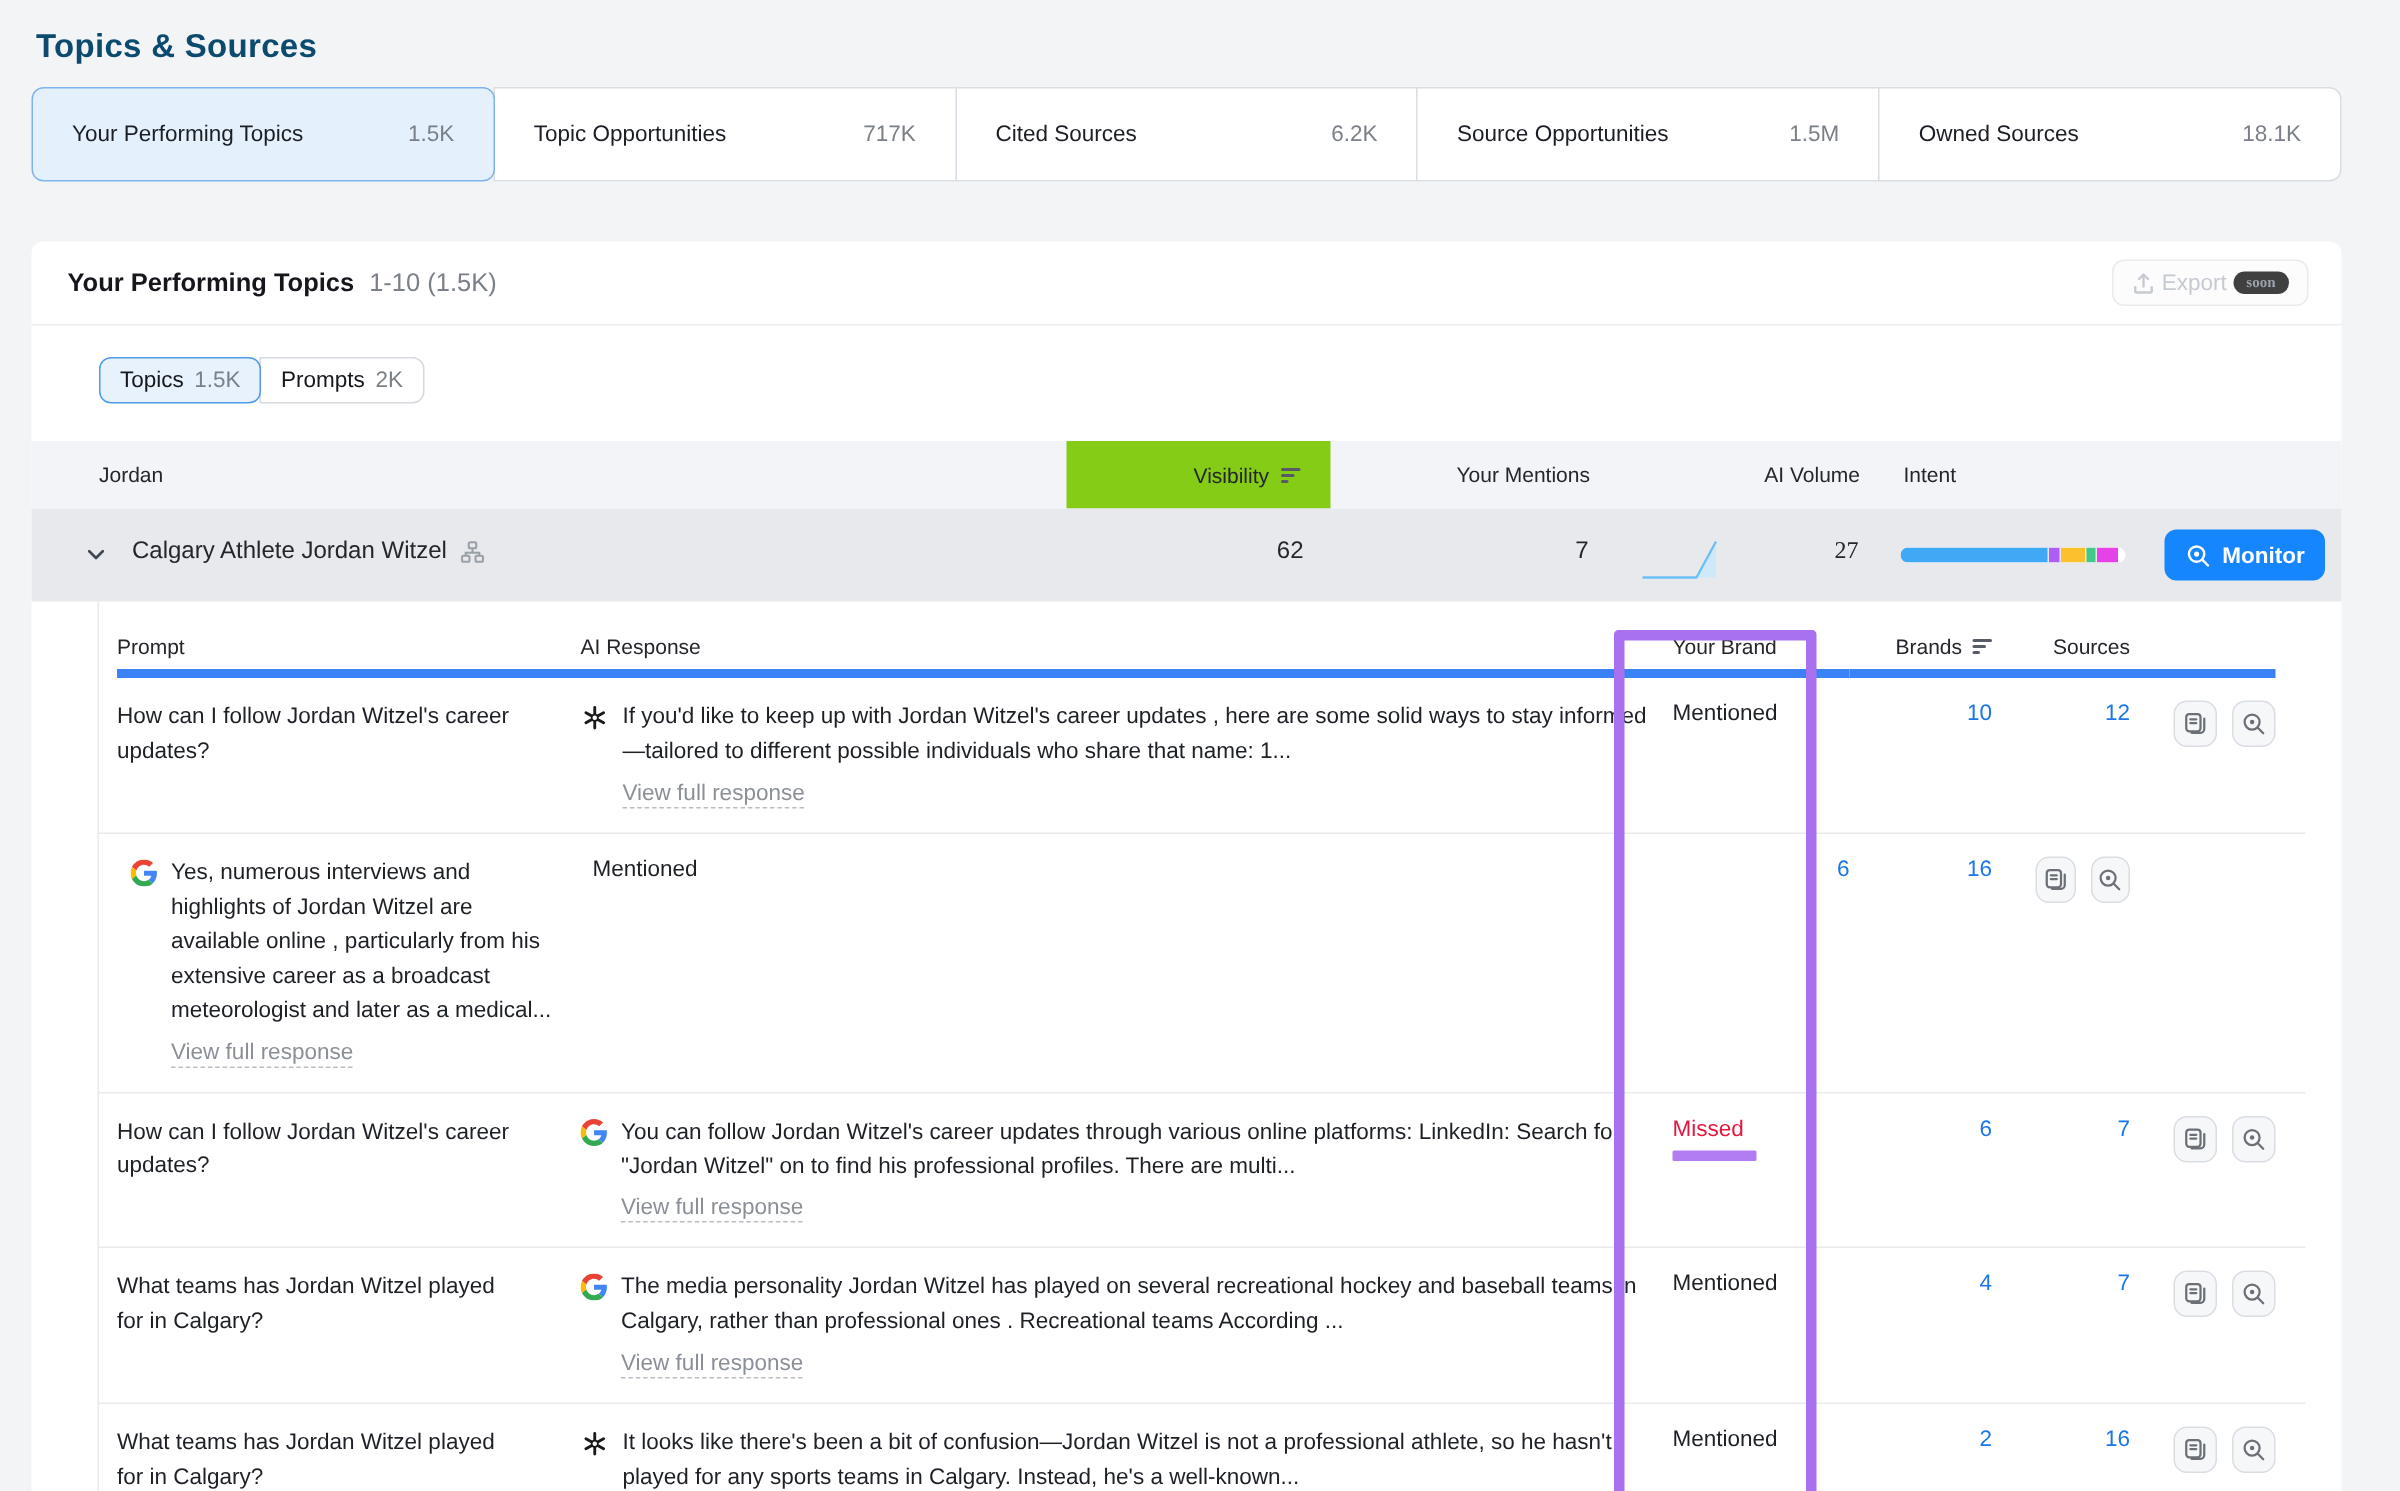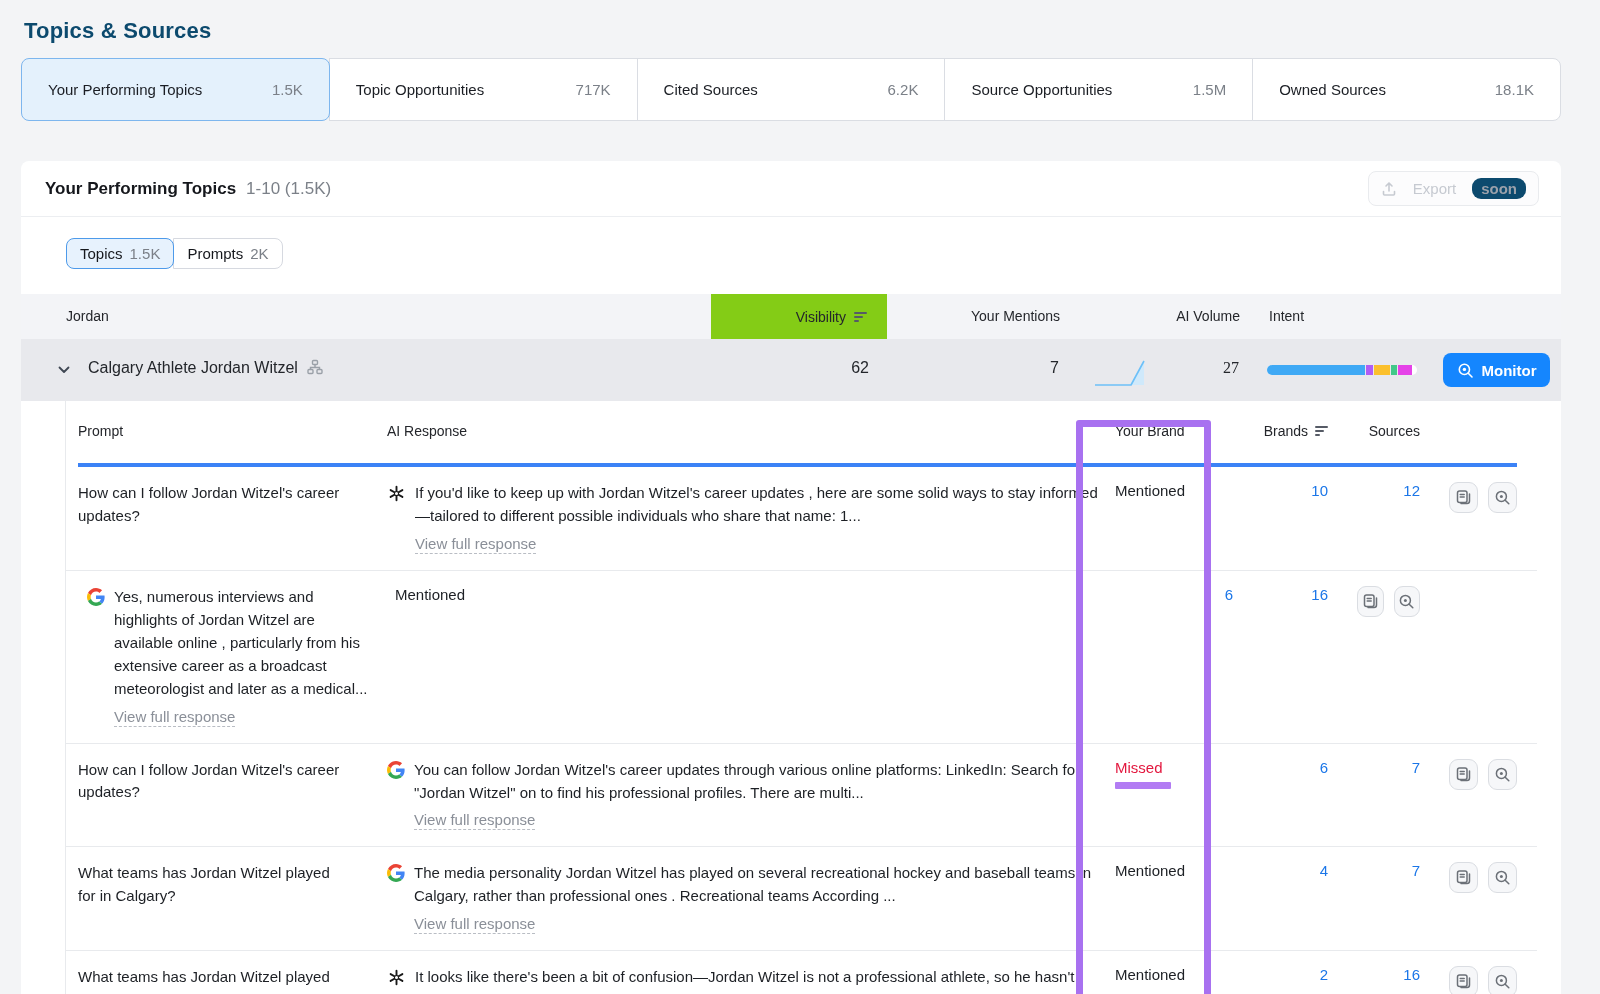--- a/index.html
+++ b/index.html
@@ -36,27 +36,27 @@
     background:#fff; border-radius:8px 8px 0 0;
   }
   .card-head {
     height:56px; display:flex; align-items:center; justify-content:space-between;
     padding:0 22px 0 24px; border-bottom:1px solid #eceef1;
   }
   .card-title-wrap { display:flex; align-items:baseline; gap:10px; }
   .card-title { font-size:17px; font-weight:700; color:#15171c; }
   .card-range { font-size:17px; color:#7b8088; }
   .export-btn {
-    display:flex; align-items:center; gap:16px; border:1px solid #e9ebee;
+    display:flex; align-items:center; gap:4px; border:1px solid #e9ebee;
     background:#fcfcfd; border-radius:8px; padding:6px 12px; cursor:default;
   }
   .export-btn .x-label { font-size:15px; color:#c6cad1; }
   .soon-badge {
-    font-size:15px; color:#9ba1ab; background:#0c4a6e; border-radius:9px;
-    padding:2px 9px; font-weight:600;
+    font-size:10px; color:#9ba1ab; background:#404040; border-radius:9px;
+    padding:2px 9px; font-weight:600;font-family:Liberation Serif, serif;
   }
   
   .toggle-row { padding:21px 0 0 45px; }
   .seg-group { display:inline-flex; }
   .seg {
     display:inline-flex; align-items:center; gap:7px; height:31px; padding:0 13px;
     border:1px solid #d6d9e0; background:#fff; cursor:pointer; margin-left:-1px;
   }
   .seg:first-child { margin-left:0; border-radius:8px 0 0 8px; }
   .seg:last-child { border-radius:0 8px 8px 0; }
@@ -76,21 +76,21 @@
   }
   .t-head .h-mentions { position:absolute; left:950px; top:14px; }
   .t-head .h-volume { position:absolute; left:1130px; top:14px; width:89px; text-align:right; }
   .t-head .h-intent { position:absolute; left:1248px; top:14px; }
   .sort-icon { display:inline-flex; flex-direction:column; gap:2px; }
   .sort-icon i { display:block; height:2px; background:#565b66; border-radius:1px; }
   .sort-icon i:nth-child(1){ width:13px; } .sort-icon i:nth-child(2){ width:9px; } .sort-icon i:nth-child(3){ width:5px; }
   
   .topic-row { position:relative; height:62px; background:#e8e9ed; font-size:16px; color:#23262b; }
   .chevron { position:absolute; left:36px; top:24px; cursor:pointer; }
-  .topic-name { position:absolute; left:67px; top:20px; display:flex; gap:9px; }
+  .topic-name { position:absolute; left:67px; top:20px; display:flex; align-items:center; gap:9px; }
   .topic-name .nm { color:#23262b; }
   .vis-val { position:absolute; left:690px; width:158px; top:20px; text-align:right; }
   .men-val { position:absolute; left:950px; width:88px; top:20px; text-align:right; }
   .spark { position:absolute; left:1070px; top:14px; }
   .vol-val { position:absolute; left:1130px; width:88px; top:20px; text-align:right;font-family:Liberation Serif, serif; }
   .intent-bar {
     position:absolute; left:1246px; top:26px; width:150px; height:10px;
     border-radius:5px; overflow:hidden; display:flex; background:#fff;
   }
   .intent-bar span { height:100%; border-right:1px solid #e8e9ed; }
@@ -98,21 +98,21 @@
   .monitor-btn {
     position:absolute; left:1422px; top:14px; width:107px; height:34px;
     background:#1586fe; color:#fff; border:none; border-radius:8px;
     display:flex; align-items:center; justify-content:center; gap:8px;
     font-size:15px; font-weight:700; cursor:pointer; font-family:inherit;
   }
   
   .inner { margin:0 24px 0 44px; border-left:1px solid #e8eaed; }
   .p-grid { display:grid; grid-template-columns:300px 720px 135px 95px 92px 97px; padding-left:12px; }
   .p-head { font-size:14px; color:#24262b; padding-top:22px; }
-  .p-head > div { padding-bottom:24px; border-bottom:4px solid #3b82f6; }
+  .p-head > div { padding-bottom:7px; border-bottom:6px solid #3b82f6; }
   .p-head .c-resp { padding-left:9px; }
   .p-head .c-brand { padding-left:17px; }
   .p-head .c-brands { display:flex; justify-content:flex-end; align-items:center; gap:7px; cursor:pointer; }
   .p-head .c-sources { text-align:right; }
   .p-row { font-size:15px; border-bottom:1px solid #e8eaed; }
   .p-row > div { padding-top:15px; padding-bottom:16px; }
   .p-prompt { color:#1d2025; line-height:1.5; padding-right:30px; }
   .p-resp { padding-left:9px; display:flex; gap:9px; align-items:flex-start; }
   .engine-ic { flex:0 0 auto; margin-top:2px; display:none; }
   [data-engine="openai"] .ic-openai { display:block; }

